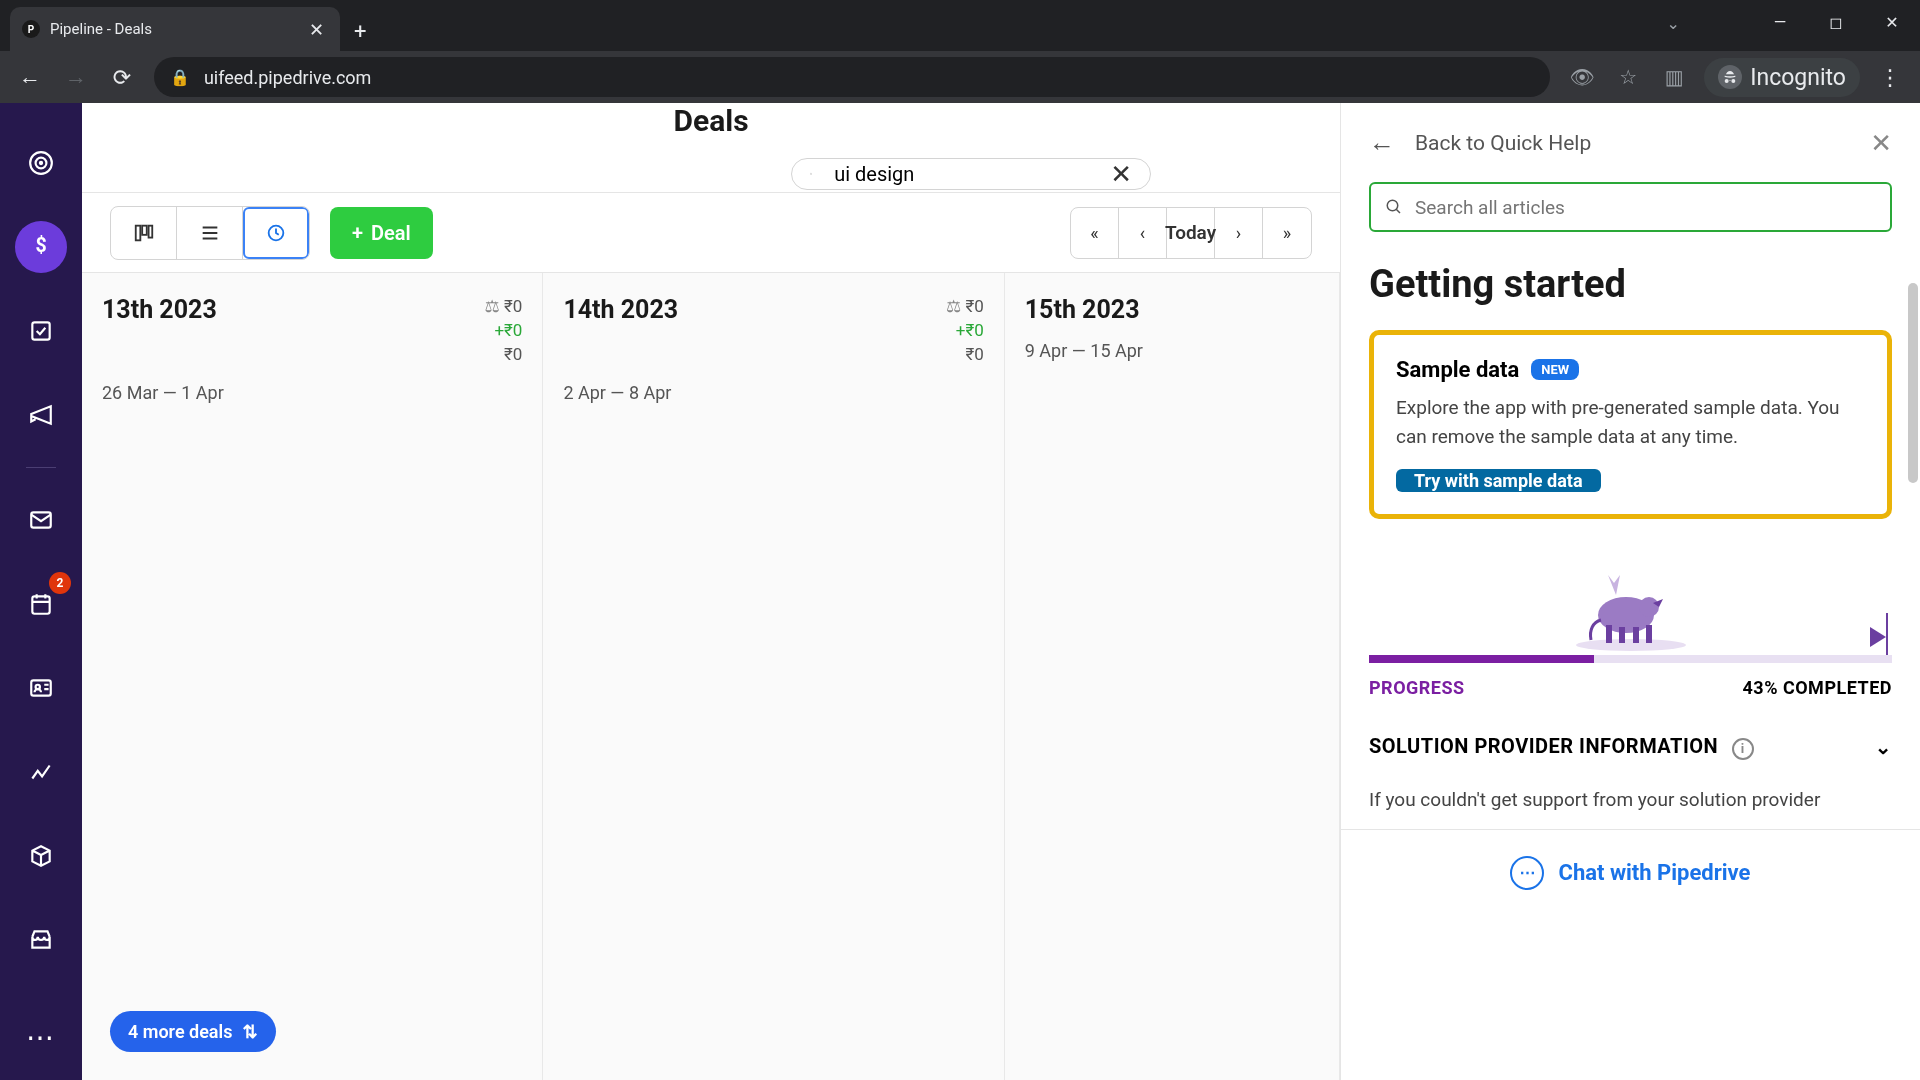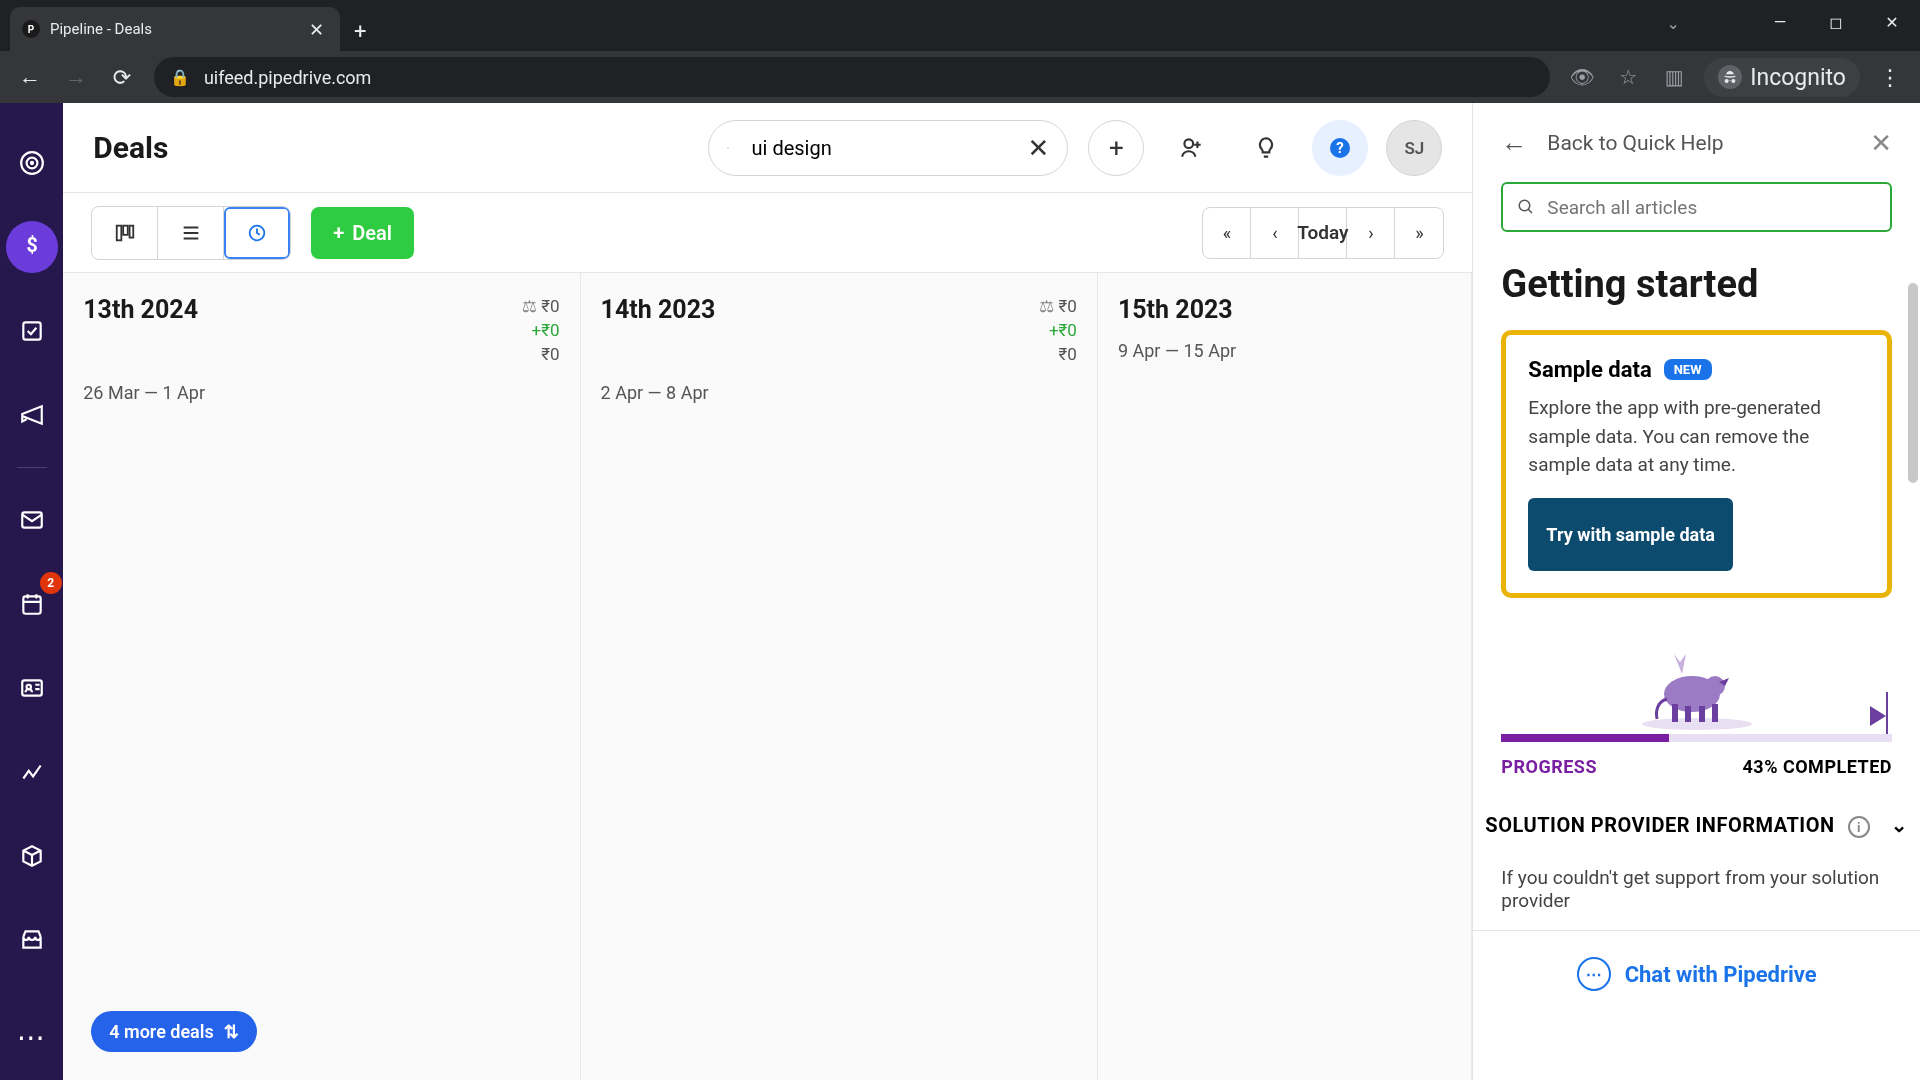--- a/index.html
+++ b/index.html
@@ -37,21 +37,21 @@
   .side-item.active { background: #6c3cdb; }
   .side-item svg { width: 26px; height: 26px; stroke: #fff; fill: none; stroke-width: 2;}
   .side-item.target svg { fill: #fff; stroke: none;}
   .side-sep { width: 30px; height: 1px; background: #4b3e73; margin: 8px 0;}
   .badge { position: absolute; top: -6px; right: -4px; background: #e0350b; color: #fff; font-size: 12px; font-weight: bold; border-radius: 50%; width: 22px; height: 22px; display: flex; align-items: center; justify-content: center;}
   .side-more { position:absolute; bottom: 26px; color:#fff; font-size:28px; letter-spacing:2px; cursor:pointer;}
   
   
   .main { flex: 1; display: flex; flex-direction: column; background: #f7f7f7; position:relative;}
   
-  .header { height: 90px; background: #fff; border-bottom: 1px solid #e5e5e5; display: flex; align-items: center; padding: 0 30px; gap: 20px;}
+  .header { height: 90px; background: #fff; border-bottom: 1px solid #e5e5e5; display: flex; align-items: center; padding: 0 30px; gap: 20px; flex-direction: column;}
   .page-title { font-size: 30px; font-weight: 700; color: #1a1a1a; flex: 0 0 auto;}
   .search-pill { display: flex; align-items: center; border: 1px solid #d4d4d4; border-radius: 30px; height: 56px; padding: 0 18px; width: 360px; gap: 22px; margin-left: 520px;}
   .search-pill input { border: none; outline: none; font-size: 20px; flex: 1; background: transparent;}
   .search-x { font-size: 26px; color: #333; cursor: pointer;}
   .round-btn { width: 56px; height: 56px; border: 1px solid #d4d4d4; border-radius: 50%; display: flex; align-items: center; justify-content: center; cursor: pointer; font-size: 26px; color: #333;}
   .hdr-right { display: flex; align-items: center; gap: 18px; margin-left: auto;}
   .help-btn { background: #e6f0ff; color: #1a73e8; border: none;}
   .avatar { background: #e5e5e5; color: #555; font-weight: 600; font-size: 17px;}
   
   .subheader { height: 80px; background: #fff; border-bottom: 1px solid #e5e5e5; display: flex; align-items: center; padding: 0 28px; gap: 10px;}
@@ -83,30 +83,30 @@
   .help-back-label { font-size: 21px; color: #555; flex: 1;}
   .help-close { font-size: 26px; color: #888; cursor: pointer;}
   .help-search { margin: 12px 28px 20px; border: 2px solid #2aa838; border-radius: 6px; height: 50px; display: flex; align-items: center; padding: 0 14px; gap: 12px;}
   .help-search input { border: none; outline: none; font-size: 19px; flex: 1;}
   .help-title { font-size: 38px; font-weight: 700; padding: 10px 28px 24px; color: #1a1a1a;}
   .card { border: 5px solid #eab308; border-radius: 10px; margin: 0 28px 26px; padding: 22px;}
   .card-title-row { display: flex; align-items: center; gap: 12px; margin-bottom: 12px;}
   .card-title { font-size: 22px; font-weight: 700;}
   .new-badge { background: #1a73e8; color: #fff; font-size: 13px; font-weight: 700; border-radius: 8px; padding: 3px 10px;}
   .card-desc { font-size: 19px; color: #444; line-height: 1.5; margin-bottom: 18px;}
-  .green-btn { background: #0c4a6e; color: #fff; border: none; border-radius: 6px; padding: 26px 18px; font-size: 18px; font-weight: 700; cursor: pointer;}
+  .green-btn { background: #0369a1; color: #fff; border: none; border-radius: 6px; padding: 1px 18px; font-size: 18px; font-weight: 700; cursor: pointer;}
   .illus { height: 100px; margin: 10px 28px 0; position: relative; display:flex; align-items:flex-end; justify-content:center;}
   .illus svg { width: 120px; height: 90px;}
   .flag { position:absolute; right: 6px; bottom: 8px; width: 0; height: 0; border-left: 16px solid #6b3fa0; border-top: 10px solid transparent; border-bottom: 10px solid transparent;}
   .flag-pole { position:absolute; right: 4px; bottom: 0; width: 2px; height: 42px; background:#6b3fa0;}
   .progress-bar { height: 8px; background: #e8e0f2; margin: 0 28px; position: relative;}
   .progress-fill { height: 100%; background: #7b1fa2; width: 43%;}
   .progress-row { display: flex; justify-content: space-between; padding: 14px 28px 6px; font-size: 18px; font-weight: 700; letter-spacing: 0.5px;}
   .progress-row .label { color: #7b1fa2;}
-  .accordion { display: flex; align-items: center; justify-content: space-between; padding: 30px 12px 10px; font-size: 20px; font-weight: 700; letter-spacing: 0.5px; cursor: pointer;}
+  .accordion { display: flex; align-items: center; justify-content: space-between; padding: 30px 28px 10px; font-size: 20px; font-weight: 700; letter-spacing: 0.5px; cursor: pointer;}
   .acc-info { width: 22px; height: 22px; border: 2px solid #888; border-radius: 50%; display: inline-flex; align-items: center; justify-content: center; font-size: 13px; color: #888; margin-left: 8px;}
   .help-note { padding: 18px 28px 0; font-size: 19px; color: #444;}
   .chat-row { border-top: 1px solid #e5e5e5; margin-top: 18px; padding: 26px 0; display: flex; align-items: center; justify-content: center; gap: 14px; color: #1a73e8; font-size: 22px; font-weight: 700; cursor: pointer;}
   .chat-icon { width: 34px; height: 34px; border: 2px solid #1a73e8; border-radius: 50%; display: flex; align-items: center; justify-content: center; font-size: 16px;}
   .scrollbar { position:absolute; right:2px; top:180px; width:10px; height:200px; background:#c8c8c8; border-radius:5px;}
 </style>
 </head>
 <body>
 
 <div class="browser-chrome">
@@ -277,21 +277,21 @@
         <div class="dn-btn">‹</div>
         <div class="dn-btn today">Today</div>
         <div class="dn-btn">›</div>
         <div class="dn-btn">»</div>
       </div>
     </div>
 
     <div class="timeline">
       <div class="col">
         <div class="col-head">
-          <div class="col-title">13th 2024</div>
+          <div class="col-title">13th 2023</div>
           <div class="col-stats">
             <div><span class="scale">⚖</span> <span>₹0</span></div>
             <div class="plus">+₹0</div>
             <div>₹0</div>
           </div>
         </div>
         <div class="col-range">26 Mar — 1 Apr</div>
       </div>
       <div class="col">
         <div class="col-head">

